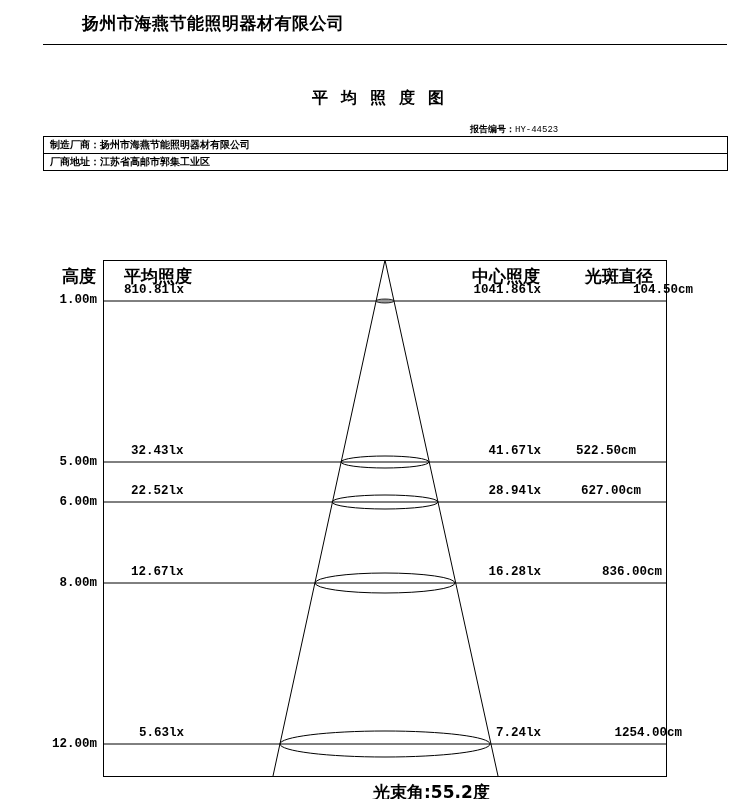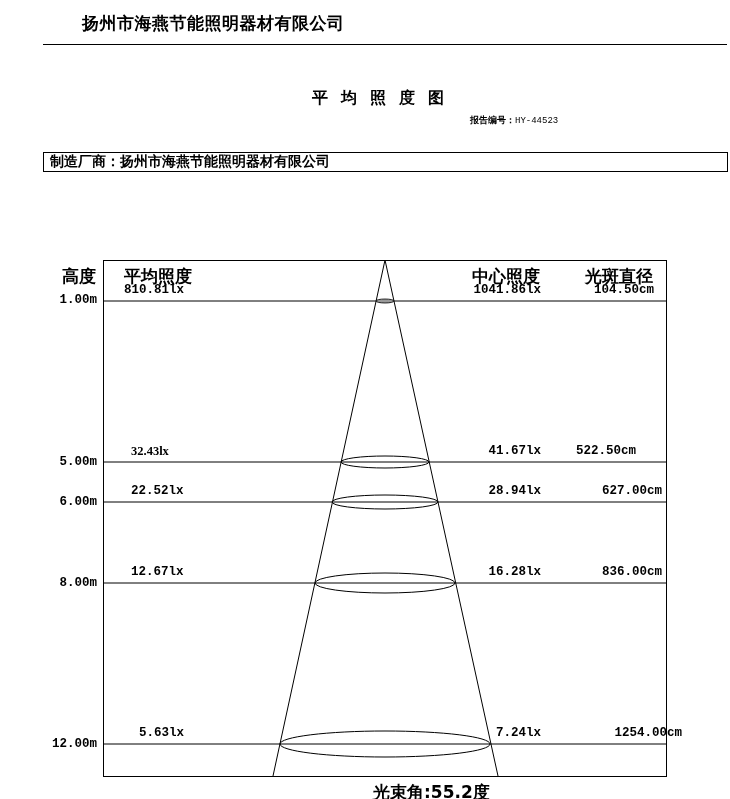--- a/index.html
+++ b/index.html
@@ -1,23 +1,23 @@
 <!DOCTYPE html>
 <html><head>
 <meta charset="utf-8">
 <style>
   html, body { margin:0; padding:0; background:#ffffff; }
   body { width:730px; height:799px; position:relative; overflow:hidden; color:#000; font-family:"DejaVu Sans", sans-serif; }
   .abs { position:absolute; }
   .company { left:82px; top:12px; font-size:17px; font-weight:bold; letter-spacing:0.5px; }
   .header-rule { left:43px; top:44px; width:684px; height:1px; background:#000; }
   .title { left:312px; top:88px; font-size:16px; font-weight:bold; letter-spacing:13px; font-family:Liberation Mono, monospace; }
-  .report { left:470px; top:114px; font-size:9px; font-weight:bold; }
+  .report { left:470px; top:123px; font-size:9px; font-weight:bold; }
   .report .v { font-family:"Liberation Mono", monospace; font-weight:normal; }
-  table.info { position:absolute; left:43px; top:152px; width:685px; border-collapse:collapse; font-size:14px; }
+  table.info { position:absolute; left:43px; top:136px; width:685px; border-collapse:collapse; font-size:10px; }
   table.info td { border:1px solid #000; height:16px; padding:0 0 0 6px; font-weight:bold; white-space:nowrap; }
   table.info .v { font-weight:bold; }
   table.info .mono { font-family:"Liberation Mono", monospace; font-weight:normal; }
   .chart { position:absolute; left:0; top:0; }
   .lbl { position:absolute; font-size:12.5px; font-weight:bold; white-space:nowrap; }
   .mono { font-family:"Liberation Mono", monospace; }
   .hdr { font-family:"DejaVu Sans", sans-serif; font-size:17px; }
   .right { text-align:right; }
 </style>
 </head>
@@ -27,20 +27,23 @@
 <div class="abs header-rule"></div>
 <div class="abs title">平均照度图</div>
 <div class="abs report">
   <span>报告编号：</span><span class="v">HY-44523</span>
 </div>
 
 <table class="info">
   <tbody>
       <tr>
     <td colspan="3"><span>制造厂商：</span><span class="v">扬州市海燕节能照明器材有限公司</span></td>
+  </tr>
+  <tr>
+    <td colspan="3"><span>厂商地址：</span><span class="v">江苏省高邮市郭集工业区</span></td>
   </tr>
 </tbody>
   </table>
 
 <svg class="chart" width="730" height="799">
   <rect x="103.5" y="260.5" width="563" height="516" fill="none" stroke="#000" stroke-width="1"></rect>
 
   <line x1="103" y1="301" x2="666" y2="301" stroke="#000"></line>
   <line x1="103" y1="462" x2="666" y2="462" stroke="#000"></line>
   <line x1="103" y1="502" x2="666" y2="502" stroke="#000"></line>
@@ -58,31 +61,31 @@
 </svg>
 
 <div class="lbl hdr right" style="left:50px;top:265px;width:46px;">高度</div>
 <div class="lbl hdr" style="left:124px;top:265px;">平均照度</div>
 <div class="lbl hdr right" style="left:440px;top:265px;width:100px;">中心照度</div>
 <div class="lbl hdr right" style="left:553px;top:265px;width:100px;">光斑直径</div>
 
 <div class="lbl mono right" style="left:30px;top:293px;width:67px;">1.00m</div>
 <div class="lbl mono" style="left:124px;top:283px;">810.81lx</div>
 <div class="lbl mono right" style="left:420px;top:283px;width:121px;">1041.86lx</div>
-<div class="lbl mono right" style="left:540px;top:283px;width:114px;">104.50cm</div>
+<div class="lbl mono right" style="left:540px;top:283px;width:114px;padding-left:39px;">104.50cm</div>
 
 <div class="lbl mono right" style="left:30px;top:455px;width:67px;">5.00m</div>
-<div class="lbl mono" style="left:131px;top:444px;font-family:Liberation Serif, serif;">32.43lx</div>
+<div class="lbl mono" style="left:131px;top:444px;">32.43lx</div>
 <div class="lbl mono right" style="left:420px;top:444px;width:121px;">41.67lx</div>
 <div class="lbl mono right" style="left:540px;top:444px;width:96px;">522.50cm</div>
 
 <div class="lbl mono right" style="left:30px;top:495px;width:67px;">6.00m</div>
 <div class="lbl mono" style="left:131px;top:484px;">22.52lx</div>
 <div class="lbl mono right" style="left:420px;top:484px;width:121px;">28.94lx</div>
-<div class="lbl mono right" style="left:532px;top:484px;width:130px;">627.00cm</div>
+<div class="lbl mono right" style="left:511px;top:484px;width:130px;">627.00cm</div>
 
 <div class="lbl mono right" style="left:30px;top:576px;width:67px;">8.00m</div>
 <div class="lbl mono" style="left:131px;top:565px;">12.67lx</div>
 <div class="lbl mono right" style="left:420px;top:565px;width:121px;">16.28lx</div>
 <div class="lbl mono right" style="left:540px;top:565px;width:122px;">836.00cm</div>
 
 <div class="lbl mono right" style="left:30px;top:737px;width:67px;">12.00m</div>
 <div class="lbl mono" style="left:139px;top:726px;">5.63lx</div>
 <div class="lbl mono right" style="left:420px;top:726px;width:121px;">7.24lx</div>
 <div class="lbl mono right" style="left:540px;top:726px;width:114px;padding-left:28px;">1254.00cm</div>

